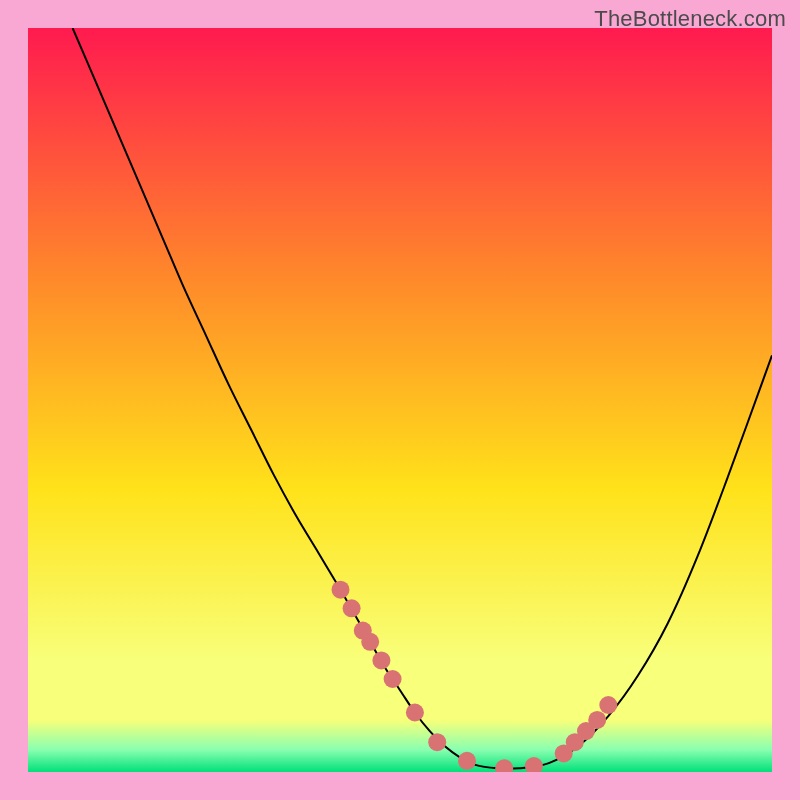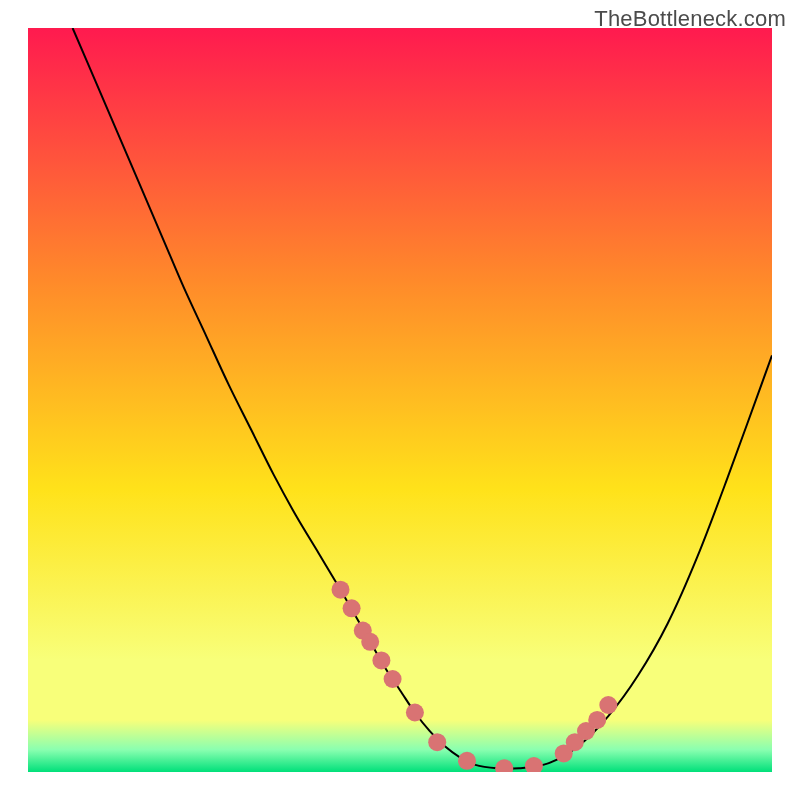--- a/index.html
+++ b/index.html
@@ -10,21 +10,21 @@
     background: #000;
     overflow: hidden;
     font-family: Arial, Helvetica, sans-serif;
   }
   .frame {
     position: absolute;
     left: 0;
     top: 0;
     width: 800px;
     height: 800px;
-    background: #ffffff;
+    background: #f9a8d4;
   }
   .plot {
     position: absolute;
     left: 28px;
     top: 28px;
     width: 744px;
     height: 744px;
     overflow: hidden;
   }
   .watermark {

